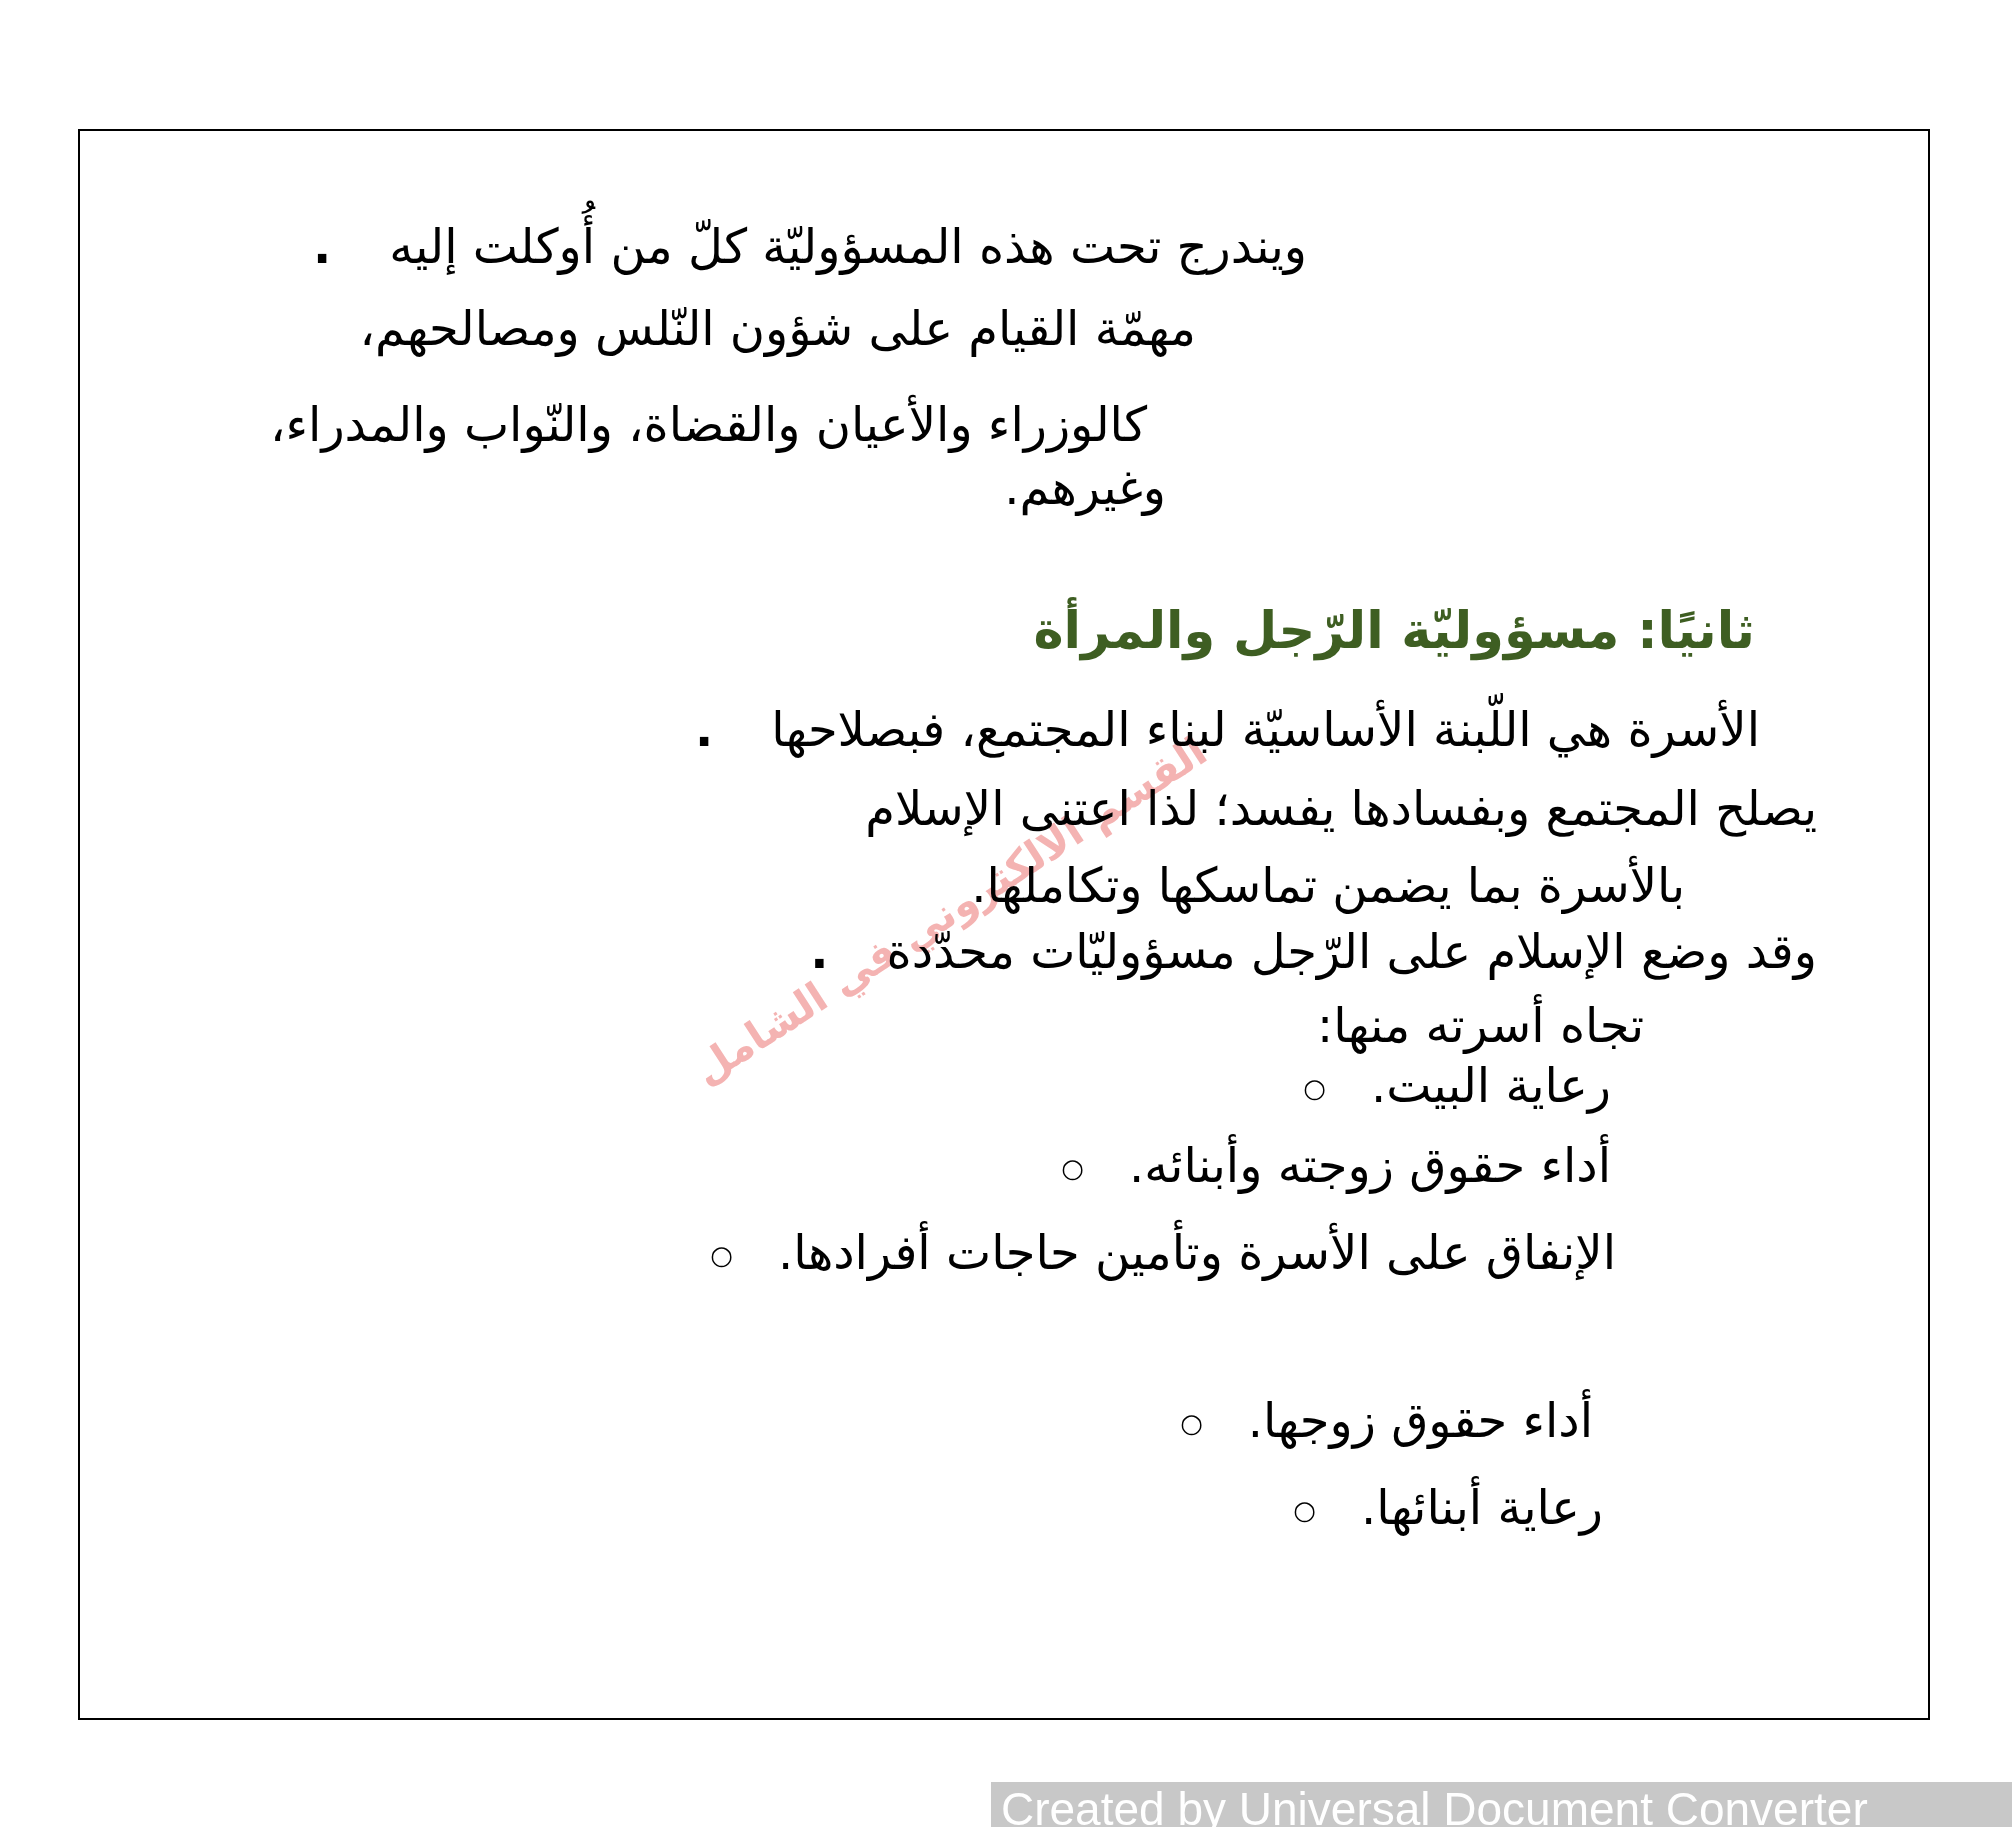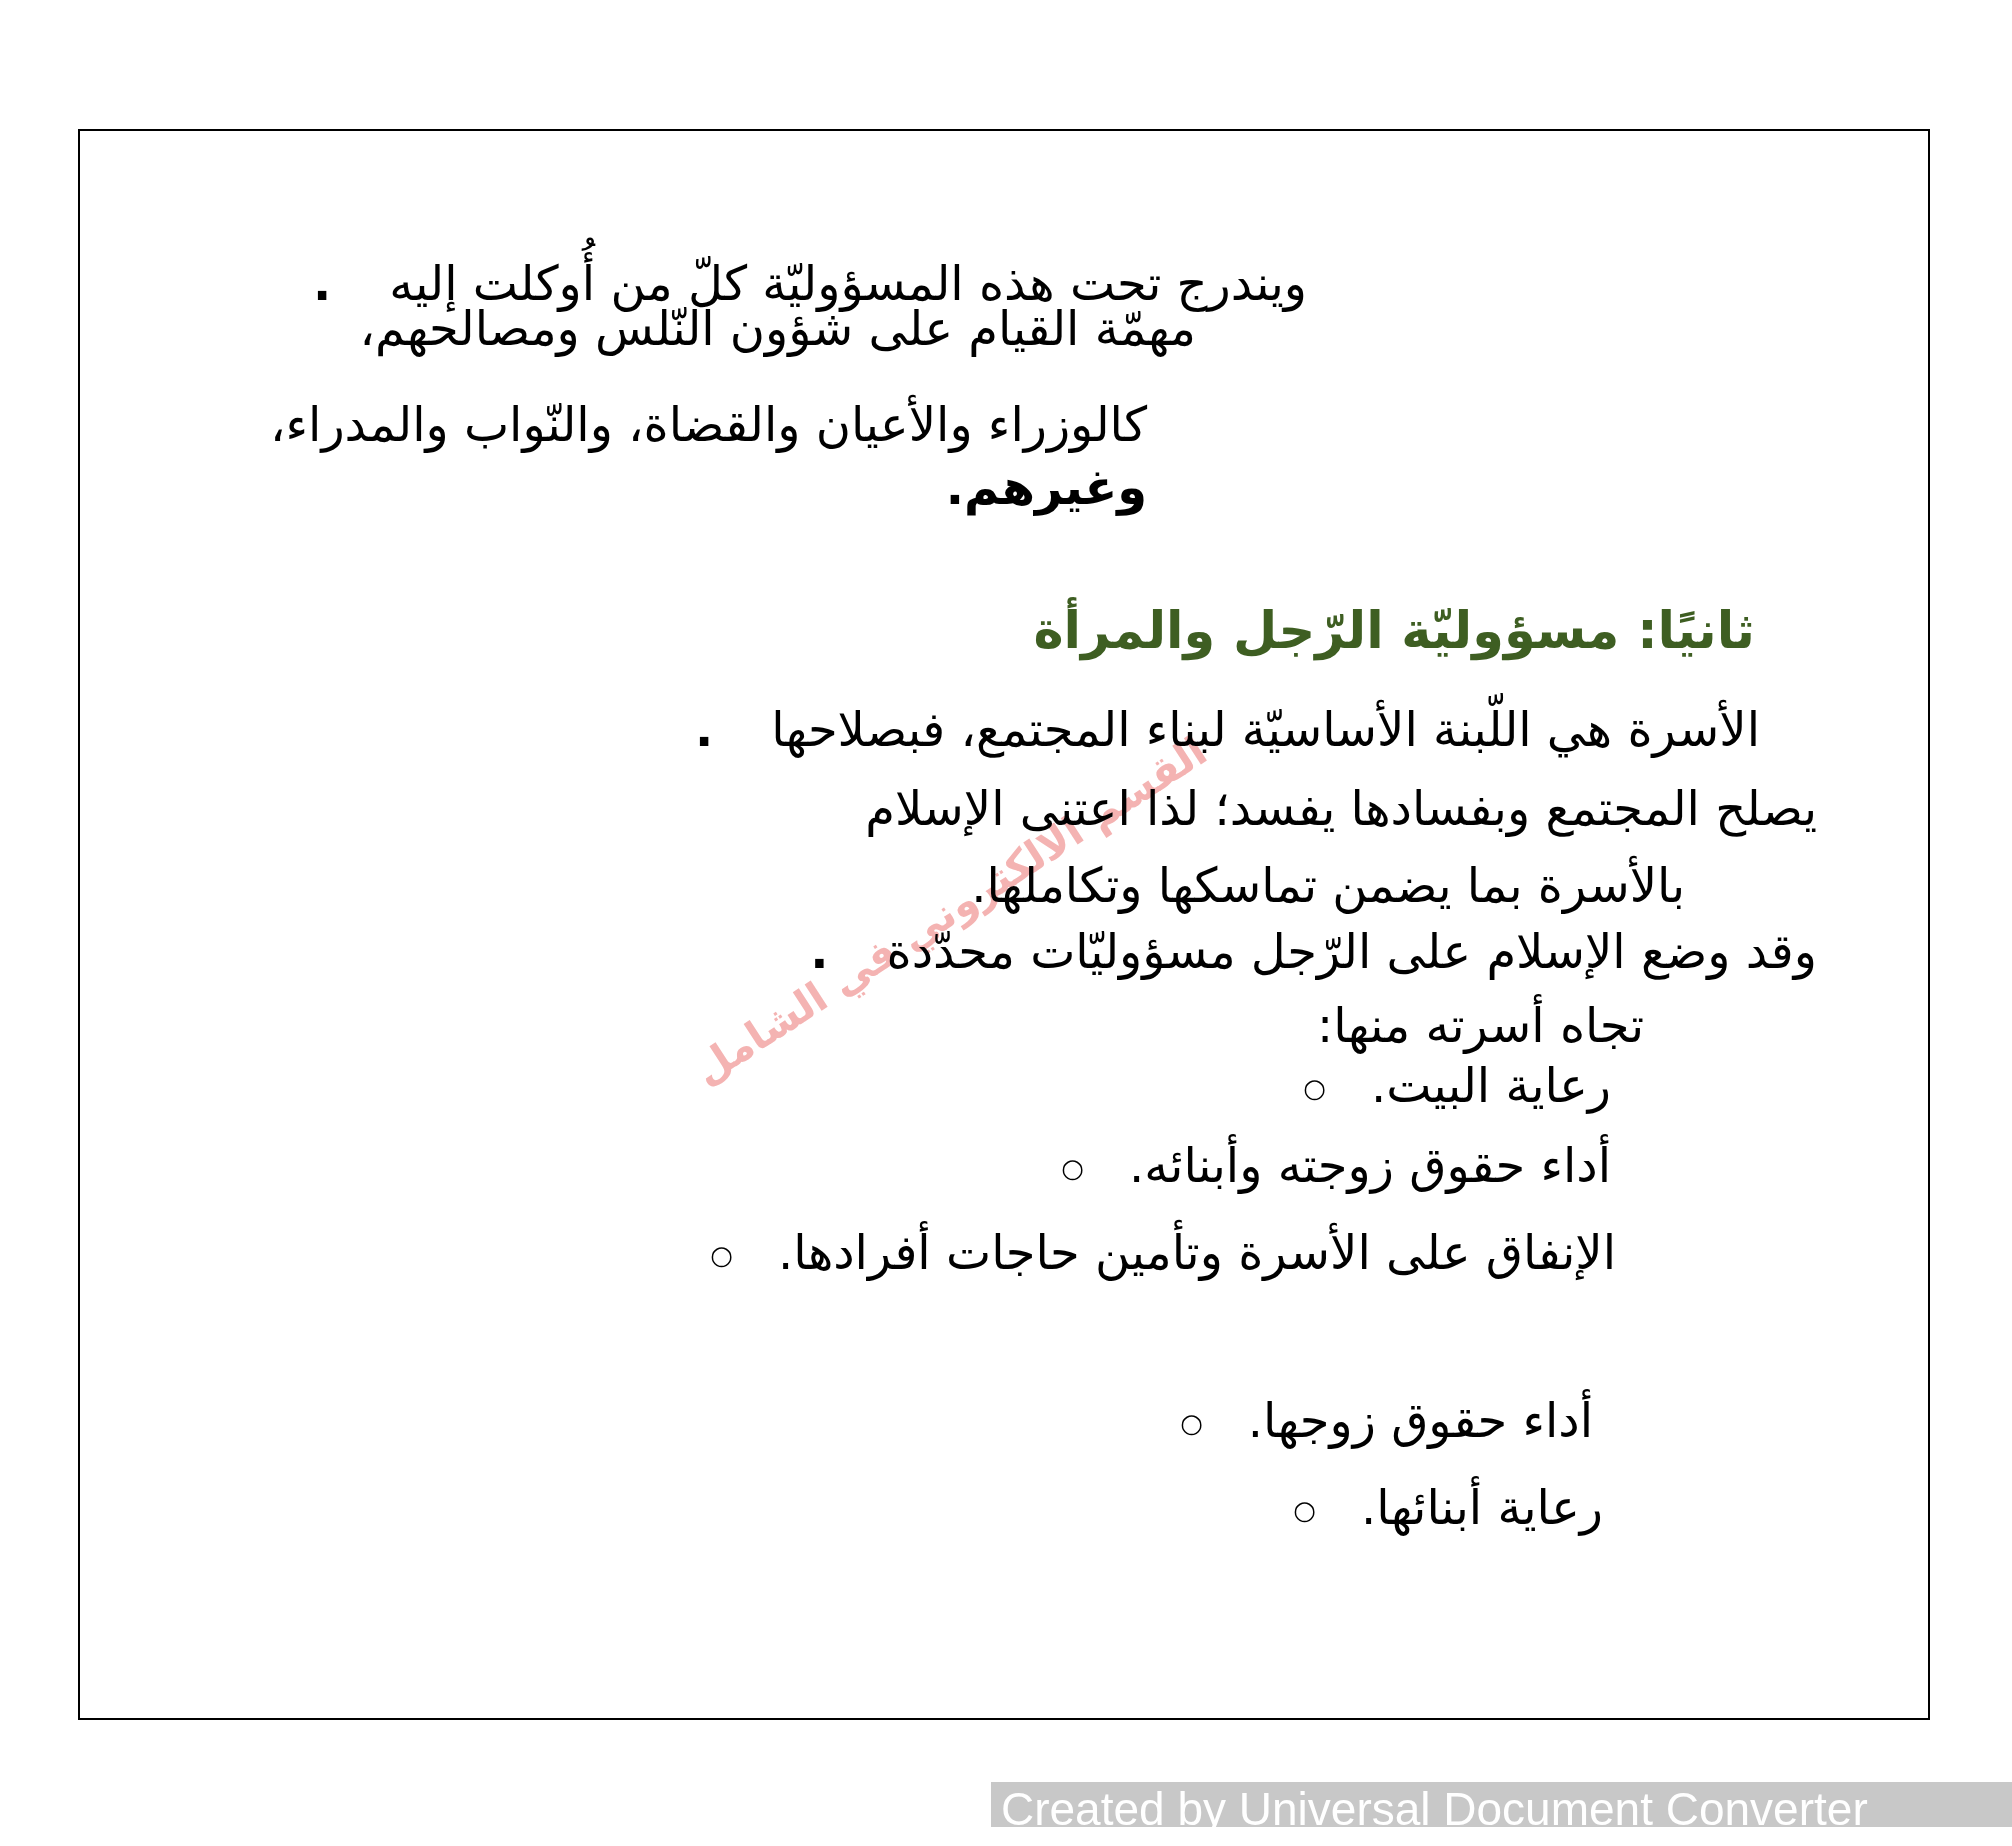--- a/index.html
+++ b/index.html
@@ -76,30 +76,30 @@
 </style>
 </head>
 <body>
 
 <div class="canvas">
 
   <div class="page-border"></div>
 
   <div class="wm" style="color:#f4b3b2;">القسم الالكتروني في الشامل</div>
 
-  <div class="line" style="top:218px; right:705px;margin-top:37px;">
+  <div class="line" style="top:218px; right:705px;">
     <span>ويندرج تحت هذه المسؤوليّة كلّ من أُوكلت إليه</span><span class="marker dot">.</span>
   </div>
   <div class="line" style="top:300px; right:816px;">
     <span>مهمّة القيام على شؤون النّلس ومصالحهم،</span>
   </div>
   <div class="line" style="top:396px; right:865px;text-align:center;">
     <span>كالوزراء والأعيان والقضاة، والنّواب والمدراء،</span>
   </div>
-  <div class="line" style="top:459px; right:865px;font-weight:bold;">
+  <div class="line" style="top:459px; right:846px;">
     <span>وغيرهم.</span>
   </div>
 
   <div class="line heading" style="top:601px; right:257px; color:#3e5e22;">
     <span>ثانيًا: مسؤوليّة الرّجل والمرأة</span>
   </div>
 
   <div class="line" style="top:701px; right:252px;">
     <span>الأسرة هي اللّبنة الأساسيّة لبناء المجتمع، فبصلاحها</span><span class="marker dot">.</span>
   </div>

